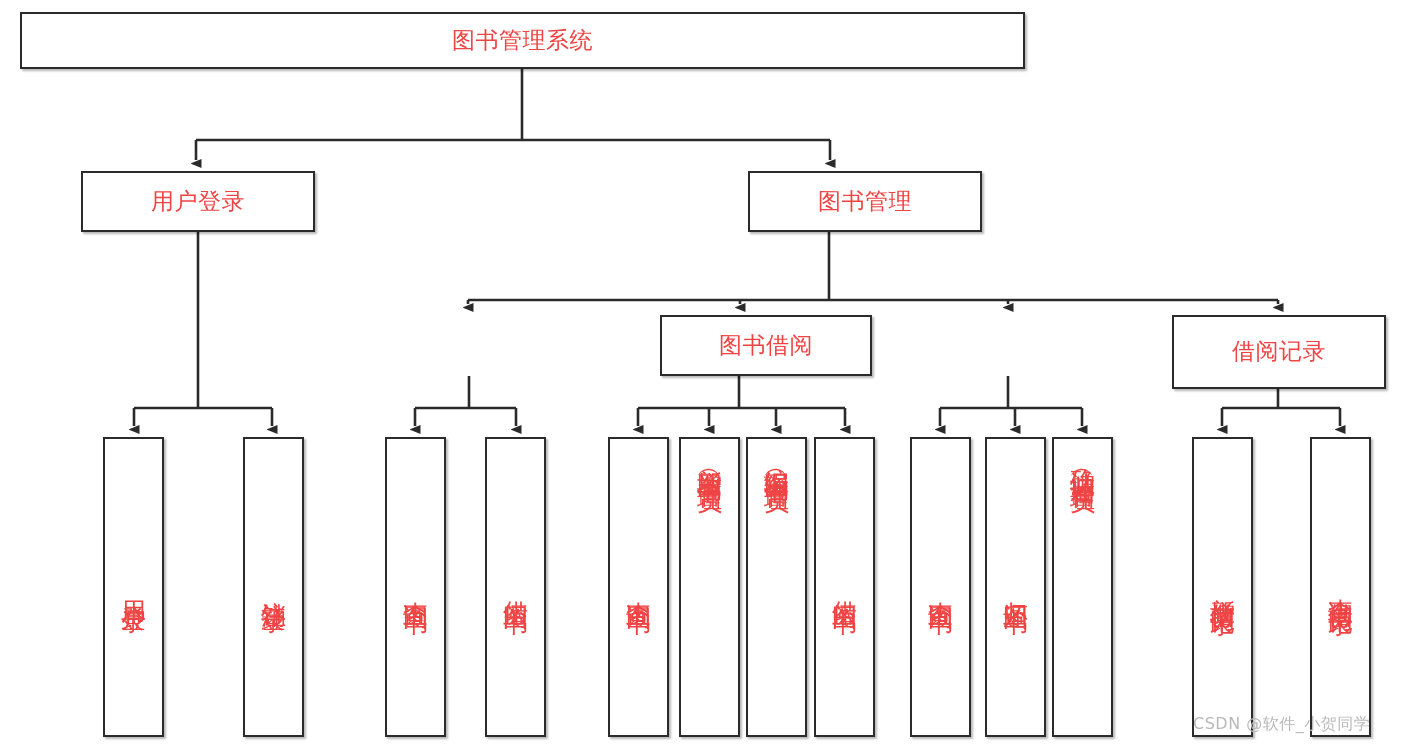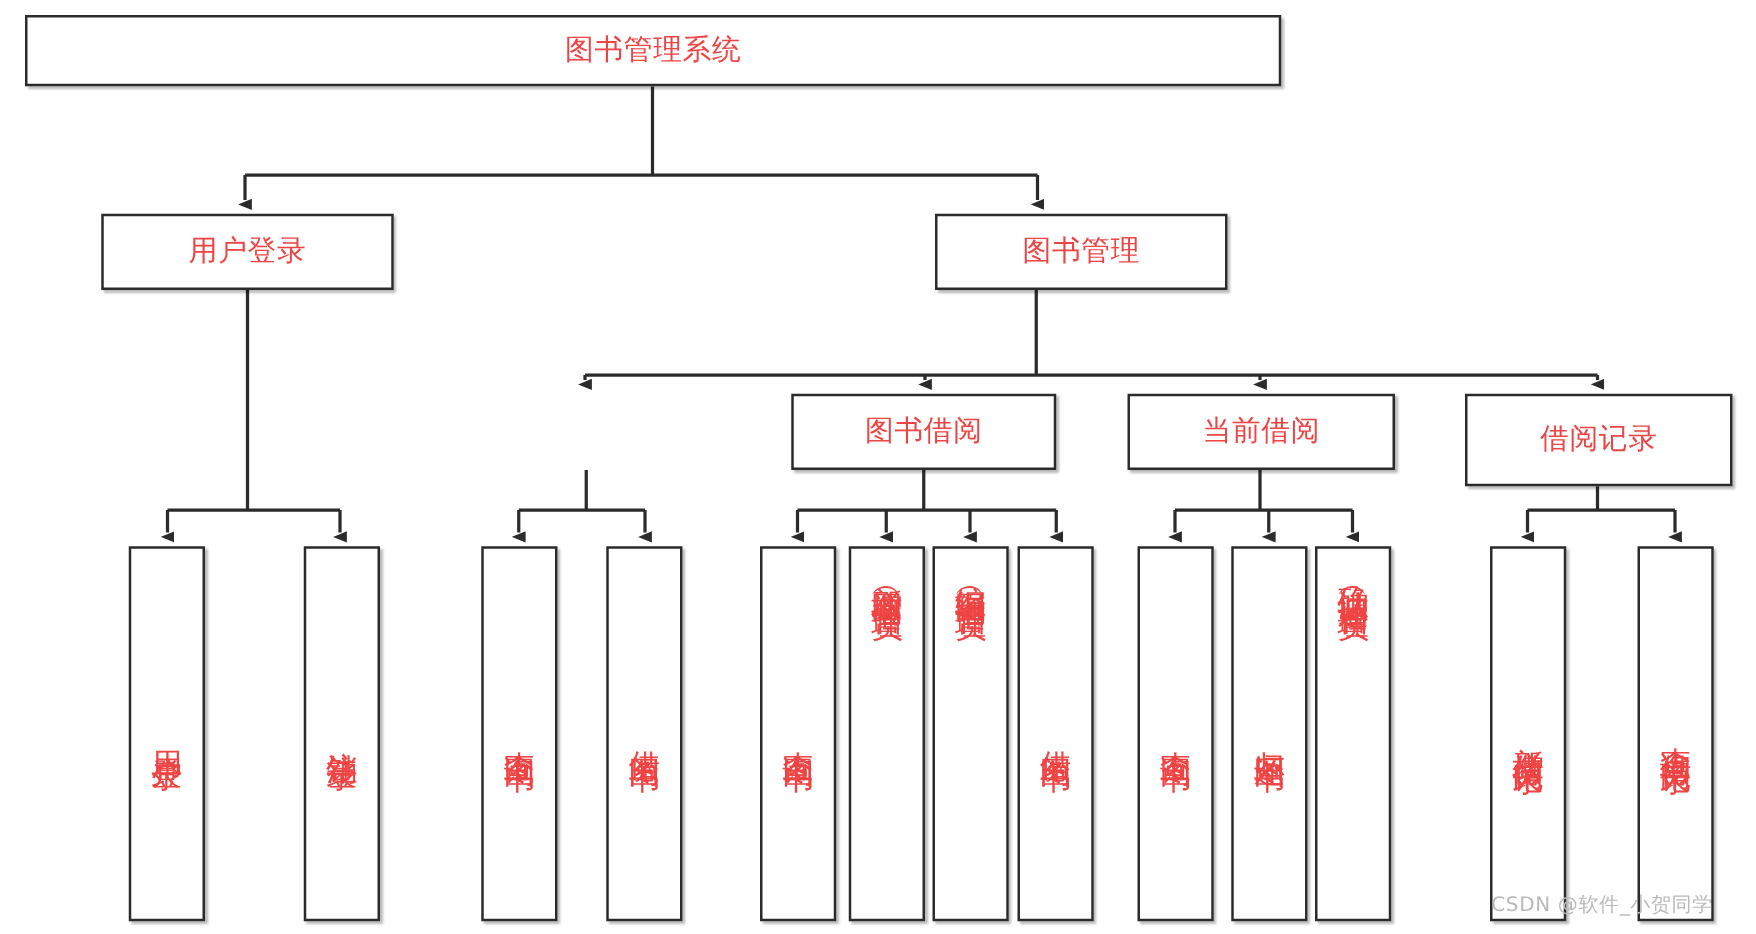--- a/index.html
+++ b/index.html
@@ -128,25 +128,22 @@
     <span class="label">图书管理系统</span>
   </div>
 
   <div class="node horiz" id="n-l2-0" style="left: 81px; top: 171px; width: 234px; height: 61px;">
     <span class="label">用户登录</span>
   </div>
   <div class="node horiz" id="n-l2-1" style="left: 704px; top: 171px; width: 234px; height: 61px; margin-left: 44px;">
     <span class="label">图书管理</span>
   </div>
 
-  <div class="node horiz" id="n-l3-1" style="left: 633px; top: 315px; width: 212px; height: 61px;">
+  <div class="node horiz" id="n-l3-1" style="left: 660px; top: 315px; width: 212px; height: 61px;">
     <span class="label">图书借阅</span>
-  </div>
-  <div class="node horiz" id="n-l3-2" style="left: 902px; top: 315px; width: 214px; height: 61px;">
-    <span class="label">当前借阅</span>
   </div>
   <div class="node horiz" id="n-l3-3" style="left: 1172px; top: 315px; width: 214px; height: 74px;">
     <span class="label">借阅记录</span>
   </div>
 
   <div class="node vert centered" id="n-lf-0" style="left: 103px; top: 437px; width: 61px; height: 300px;">
     <span class="label">用户登录</span>
   </div>
   <div class="node vert centered" id="n-lf-1" style="left: 243px; top: 437px; width: 61px; height: 300px;">
     <span class="label">注销登录</span>

